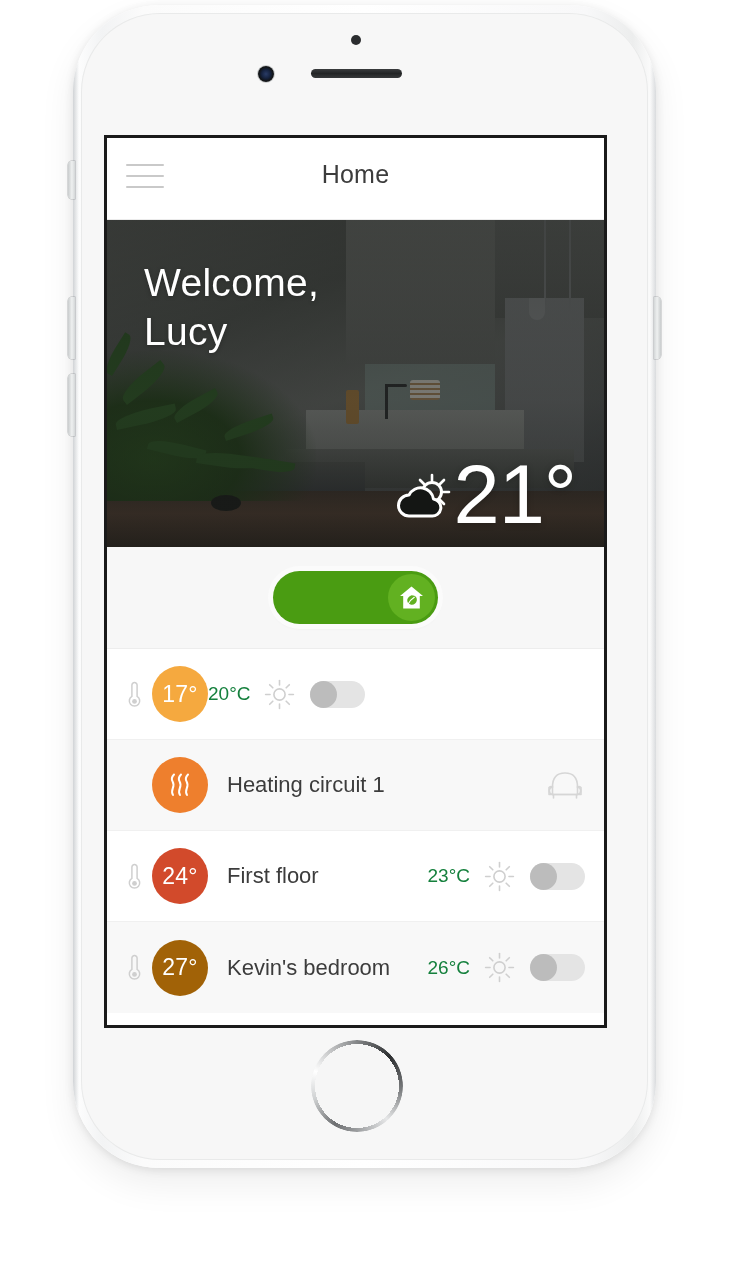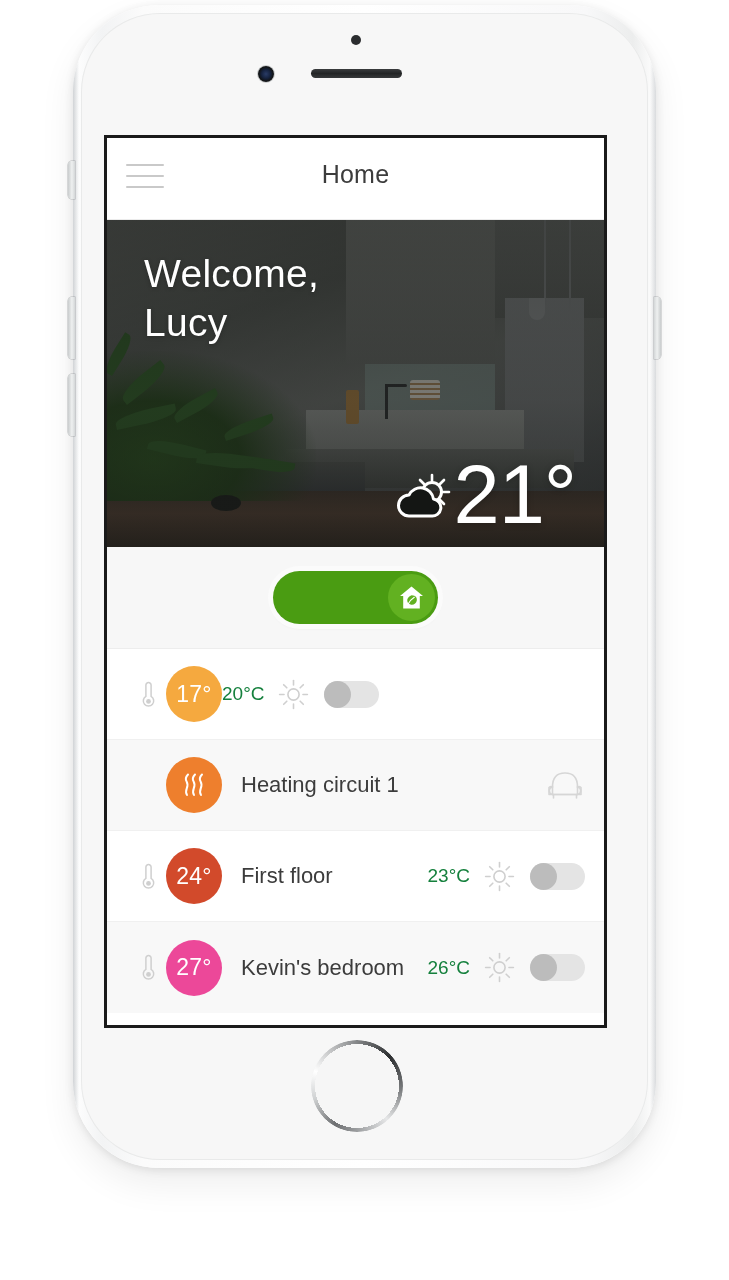--- a/index.html
+++ b/index.html
@@ -83,37 +83,37 @@
   .faucet2{left:56%;top:50%;width:22px;height:3px;background:#2e3032;border-radius:2px;}
   .plates{left:61%;top:49%;width:30px;height:20px;
           background:repeating-linear-gradient(180deg,#e6e2d8 0 3px,#b08b5e 3px 5px);border-radius:3px;}
   .board{left:48%;top:52%;width:13px;height:34px;background:#b08243;border-radius:2px;}
   .plant{left:0;top:40%;width:42%;height:46%;
          background:radial-gradient(ellipse at 22% 72%,#2f5a22 0%,#27491d 38%,rgba(30,52,24,0) 72%);}
   .leaf{position:absolute;background:#33642a;border-radius:60% 0 60% 0;transform-origin:bottom left;}
   .deco{left:21%;top:84%;width:30px;height:16px;background:#1d1f1d;border-radius:50%;}
   .hero-shade{position:absolute;inset:0;background:linear-gradient(180deg,rgba(20,22,20,.62),rgba(20,22,20,.52) 55%,rgba(20,22,20,.60));}
 
-  .welcome{position:absolute;left:37px;top:29px;color:#fff;font-size:39px;line-height:49px;
+  .welcome{position:absolute;left:37px;top:38px;color:#fff;font-size:39px;line-height:49px;
            font-weight:300;letter-spacing:.3px;text-shadow:0 1px 4px rgba(0,0,0,.25);}
   .weather{position:absolute;right:28px;bottom:14px;display:flex;align-items:center;gap:0;}
   .wtemp{color:#fff;font-size:83px;font-weight:300;line-height:.9;letter-spacing:-1px;
          text-shadow:0 1px 6px rgba(0,0,0,.25);}
 
   
   .ecoband{height:101px;background:#f7f7f7;border-bottom:1px solid #ededed;
            display:flex;align-items:center;justify-content:center;}
   .ecotoggle{position:relative;width:165px;height:53px;border-radius:27px;background:#4a9c12;
              box-shadow:0 0 0 5px #fbfbfb,0 2px 5px rgba(0,0,0,.16);cursor:pointer;}
   .ecoknob{position:absolute;right:3px;top:3px;width:47px;height:47px;border-radius:50%;
            background:#62b121;display:flex;align-items:center;justify-content:center;}
 
   
   .rows{background:#fff;}
-  .row{display:flex;align-items:center;height:91px;padding:0 19px 0 28px;
+  .row{display:flex;align-items:center;height:91px;padding:0 19px 0 14px;
        border-bottom:1px solid #f0f0f0;box-sizing:border-box;cursor:pointer;}
   .row.alt{background:#f8f8f8;}
   .thermo{width:26px;flex:0 0 26px;display:flex;justify-content:center;}
   .bubble{width:56px;height:56px;border-radius:50%;display:flex;align-items:center;justify-content:center;
           color:#fff;font-size:23px;font-weight:300;margin-left:5px;flex:0 0 56px;letter-spacing:.3px;}
   .rname{flex:1;margin-left:19px;font-size:22px;color:#3c3c3c;font-weight:400;}
   .rtemp{font-size:19px;color:#15803d;margin-right:14px;font-weight:400;}
   .sunwrap{margin-right:15px;display:flex;align-items:center;}
   .sw{position:relative;width:55px;height:27px;border-radius:14px;background:#e4e4e4;flex:0 0 55px;}
   .sw i{position:absolute;left:0;top:0;width:27px;height:27px;border-radius:50%;background:#bcbcbc;}
@@ -306,21 +306,21 @@
           </div>
       </div>
 
       <div class="row alt" style="border-bottom:none">
         <div class="thermo">
           <svg width="15" height="27" viewBox="0 0 15 27">
             <path d="M7.5 1.6 a2.6 2.6 0 0 1 2.6 2.6 v11.2 a5.2 5.2 0 1 1 -5.2 0 V4.2 a2.6 2.6 0 0 1 2.6 -2.6 z" fill="none" stroke="#cfcfcf" stroke-width="1.5"></path>
             <circle cx="7.5" cy="20.4" r="2.4" fill="#cfcfcf"></circle>
           </svg>
         </div>
-        <div class="bubble" style="background:#ec4899">27°</div>
+        <div class="bubble" style="background:#a16207">27°</div>
         <div class="rname">Kevin's bedroom</div>
         <div class="rtemp">26°C</div>
         <div class="sunwrap">
           <svg width="31" height="31" viewBox="0 0 31 31">
             <circle cx="15.5" cy="15.5" r="5.6" fill="none" stroke="#cfcfcf" stroke-width="1.6"></circle>
             <g stroke="#cfcfcf" stroke-width="1.6" stroke-linecap="round">
               <line x1="15.5" y1="1.6" x2="15.5" y2="6"></line>
                 <line x1="15.5" y1="25" x2="15.5" y2="29.4"></line>
               <line x1="1.6" y1="15.5" x2="6" y2="15.5"></line>
                 <line x1="25" y1="15.5" x2="29.4" y2="15.5"></line>

